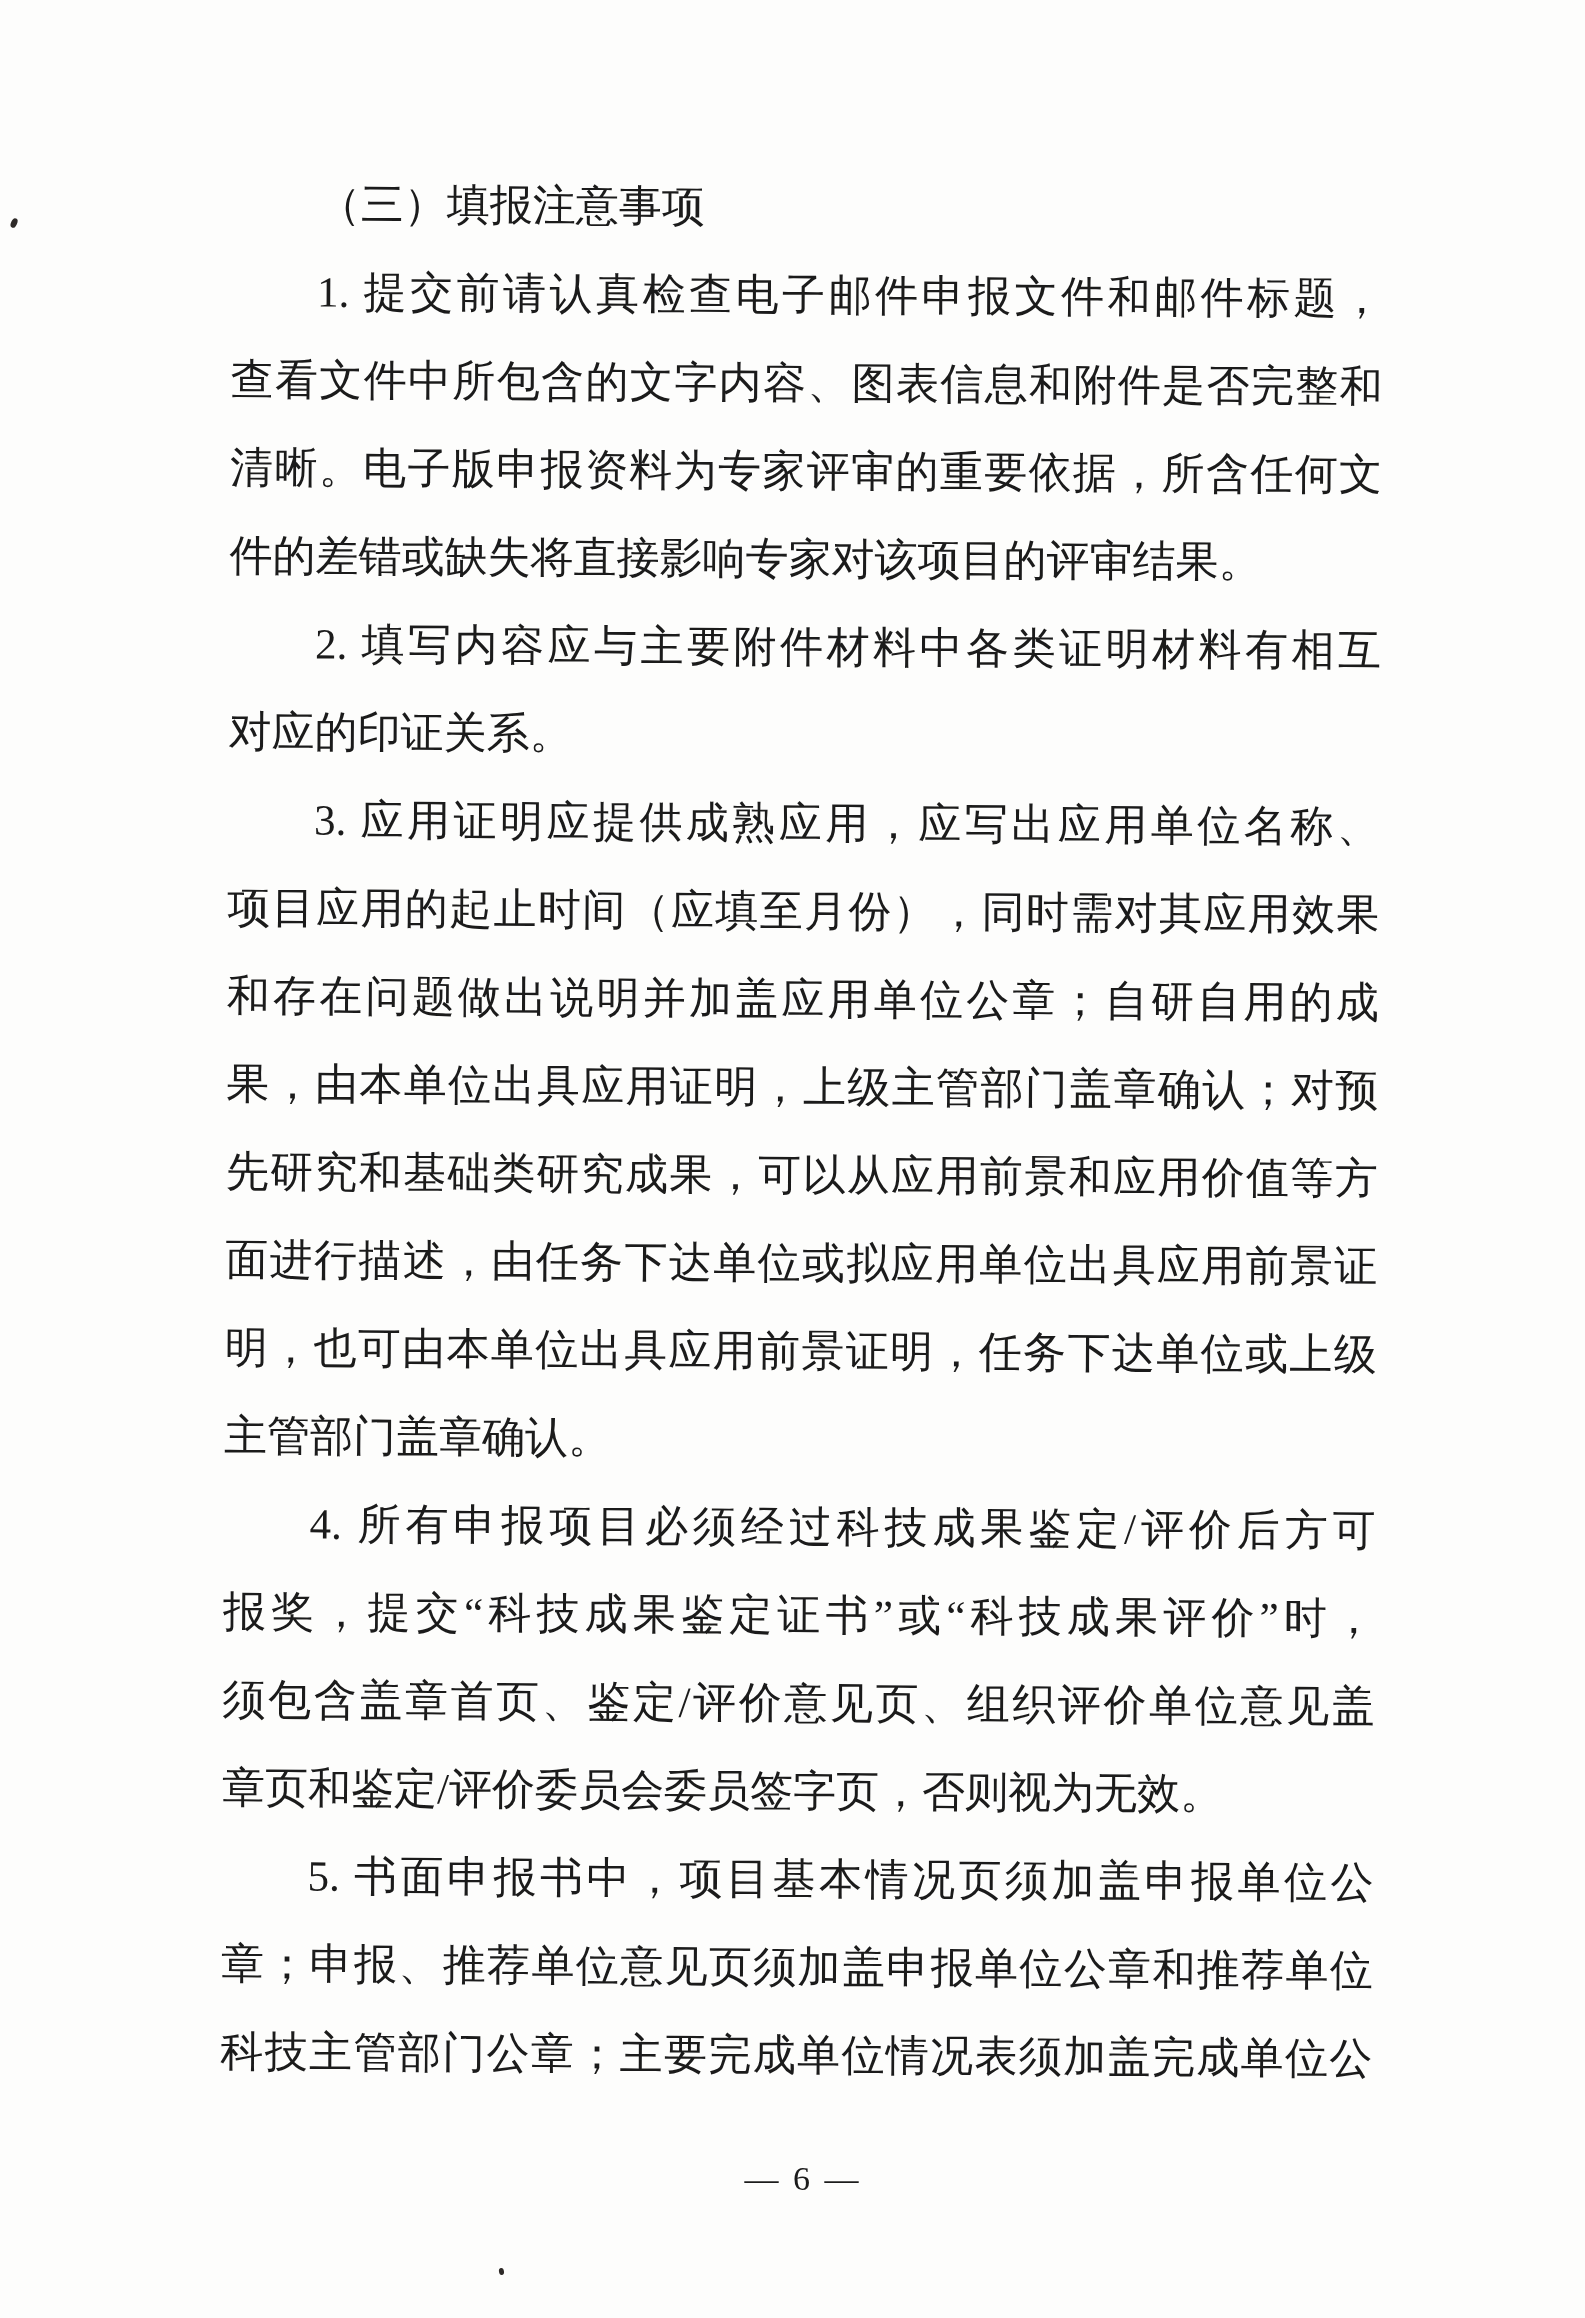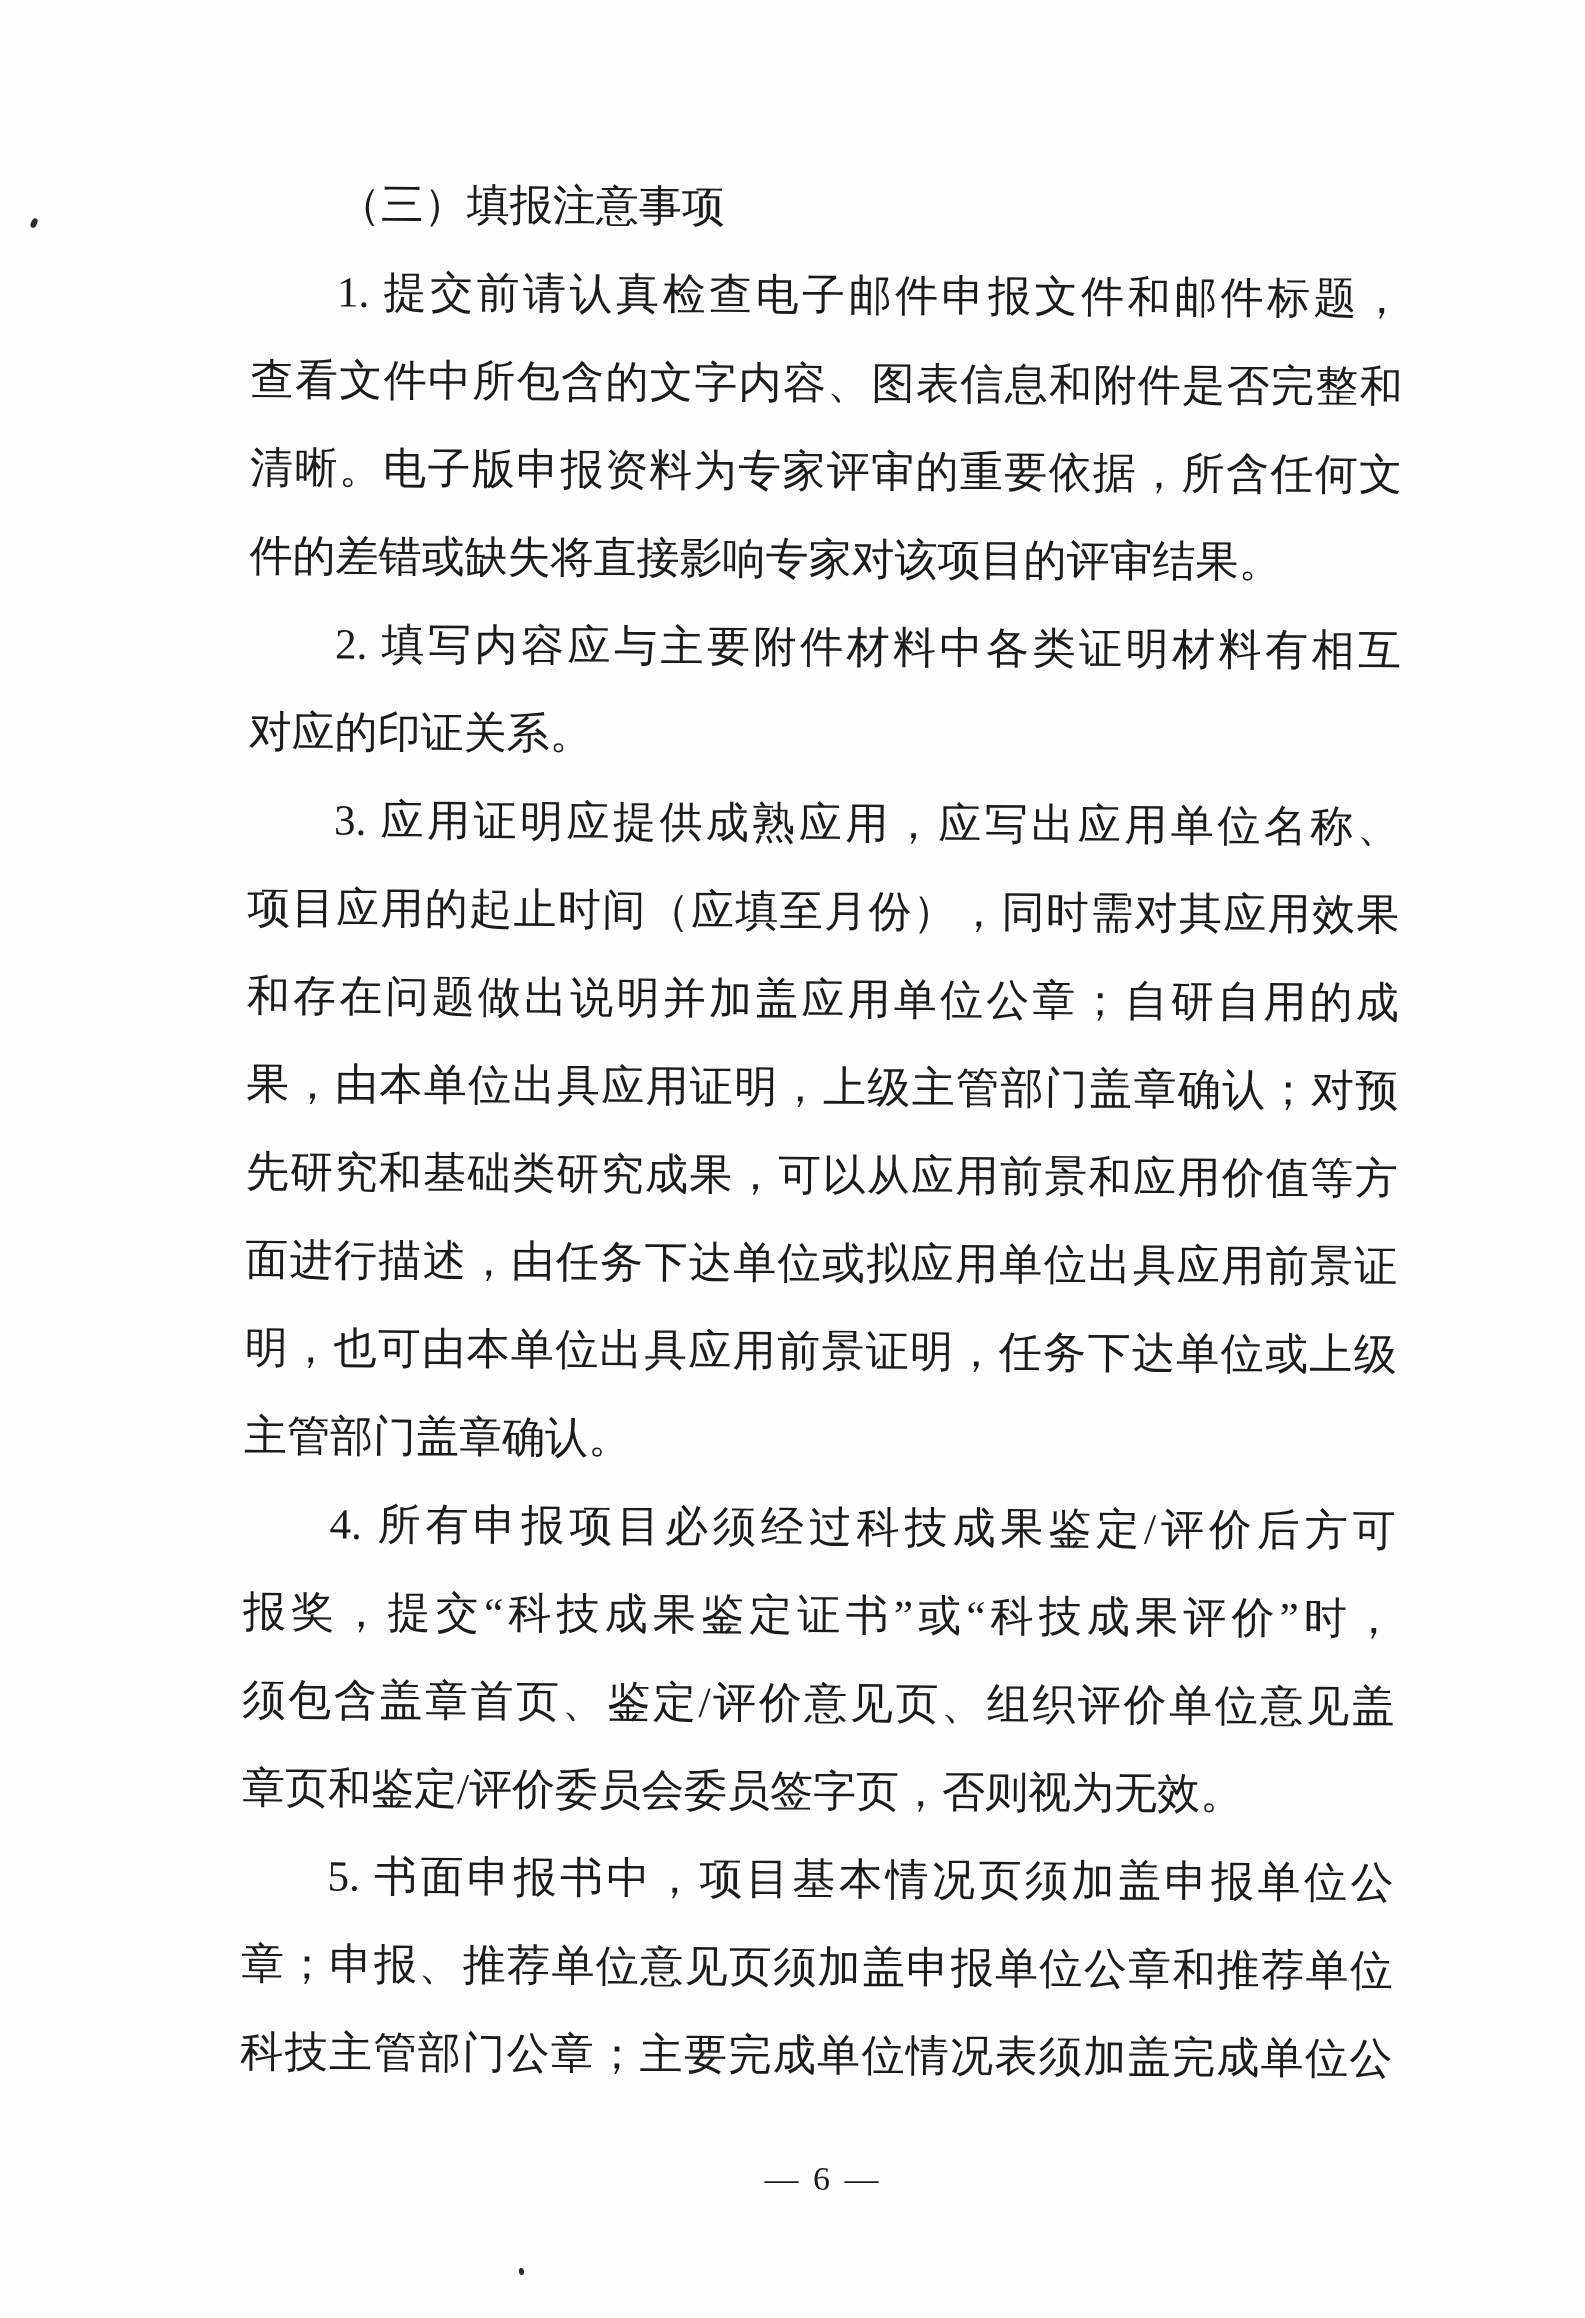--- a/index.html
+++ b/index.html
@@ -7,21 +7,20 @@
     --ink:#1b1b1b;
   }
   html,body{margin:0;padding:0;background:var(--paper);}
   .page{
     position:relative;
     width:1500px;height:2319px;
     background:var(--paper);
     overflow:hidden;
     font-family:"Liberation Serif","DejaVu Serif",serif;
     color:var(--ink);
-    margin-left:20px;
   }
   .textblock{
     position:absolute;
     left:232px;top:160px;width:1152px;
     transform:rotate(0.35deg);
     transform-origin:0 0;
     font-size:43px;
     line-height:88px;
   }
   .line{

